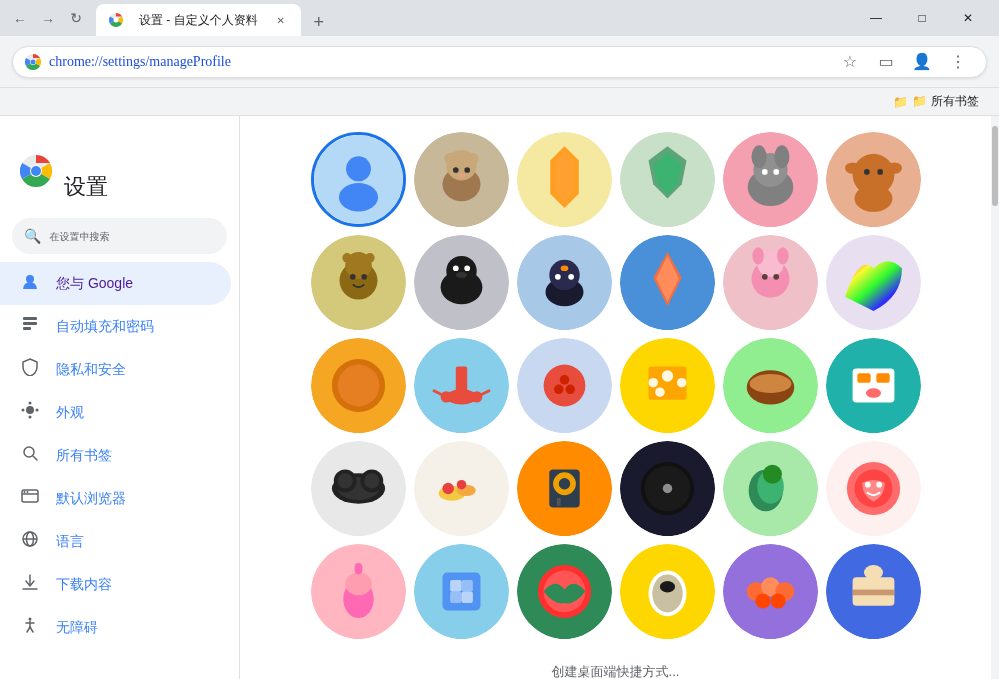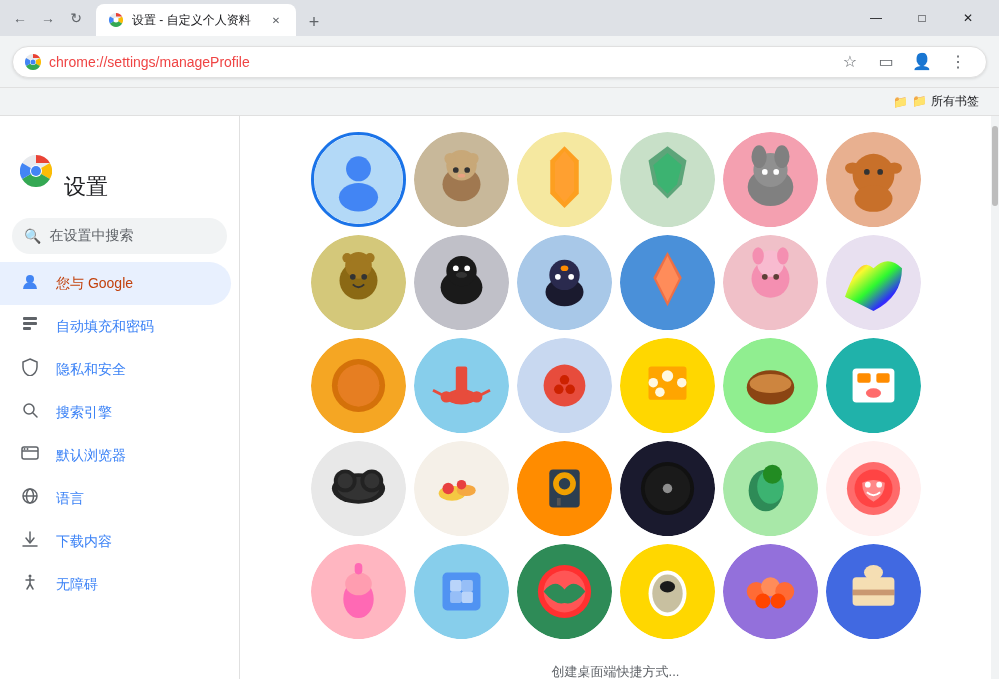--- a/index.html
+++ b/index.html
@@ -6,51 +6,51 @@
     body { font-family: 'Segoe UI', Arial, sans-serif; background: #f1f3f4; width: 999px; height: 679px; overflow: hidden; }
 
     
     .browser-window { width: 999px; height: 679px; display: flex; flex-direction: column; background: #dee1e6; }
 
     
     .title-bar { height: 36px; background: #dee1e6; display: flex; align-items: center; padding: 0 8px; gap: 8px; }
     .window-controls-left { display: flex; align-items: center; gap: 4px; }
     .nav-btn { width: 24px; height: 24px; border: none; background: transparent; cursor: pointer; display: flex; align-items: center; justify-content: center; border-radius: 50%; color: #5f6368; font-size: 14px; }
     .tab-bar { display: flex; align-items: flex-end; flex: 1; height: 36px; }
-    .tab { height: 32px; background: #fff; border-radius: 8px 8px 0 0; display: flex; align-items: center; padding: 0 12px; gap: 8px; min-width: 200px; max-width: 240px; font-size: 12px; color: #202124; }
+    .tab { height: 32px; background: #fff; border-radius: 8px 8px 0 0; display: flex; align-items: center; padding: 0 12px; gap: 15px; min-width: 200px; max-width: 240px; font-size: 12px; color: #202124; }
     .tab-icon { width: 16px; height: 16px; display: flex; align-items: center; justify-content: center; }
     .tab-title { flex: 1; font-size: 12px; white-space: nowrap; overflow: hidden; text-overflow: ellipsis; }
     .tab-close { width: 16px; height: 16px; border: none; background: transparent; cursor: pointer; border-radius: 50%; display: flex; align-items: center; justify-content: center; font-size: 10px; color: #5f6368; }
     .new-tab-btn { width: 28px; height: 28px; border: none; background: transparent; cursor: pointer; border-radius: 50%; display: flex; align-items: center; justify-content: center; font-size: 18px; color: #5f6368; margin-left: 4px; }
     .window-controls-right { display: flex; gap: 0; margin-left: auto; }
     .win-ctrl { width: 46px; height: 32px; border: none; background: transparent; cursor: pointer; display: flex; align-items: center; justify-content: center; font-size: 12px; color: #202124; }
 
     
     .address-bar { height: 52px; background: #f1f3f4; display: flex; align-items: center; padding: 0 12px; gap: 8px; border-bottom: 1px solid #e0e0e0; }
     .address-input-wrap { flex: 1; height: 32px; background: #fff; border-radius: 16px; display: flex; align-items: center; padding: 0 12px; gap: 8px; border: 1px solid #e0e0e0; box-shadow: 0 1px 3px rgba(0,0,0,0.1); }
     .addr-chrome-icon { display: flex; align-items: center; }
-    .addr-text { font-size: 14px; color: #ef4444; flex: 1; }
+    .addr-text { font-size: 14px; color: #1d4ed8; flex: 1; font-family: Liberation Serif, serif; }
     .addr-actions { display: flex; gap: 4px; }
     .addr-action-btn { width: 32px; height: 32px; border: none; background: transparent; cursor: pointer; border-radius: 50%; display: flex; align-items: center; justify-content: center; font-size: 16px; color: #5f6368; }
     .bookmarks-bar { height: 28px; background: #f1f3f4; display: flex; align-items: center; padding: 0 12px; gap: 4px; border-bottom: 1px solid #e0e0e0; font-size: 12px; color: #202124; }
     .bookmark-item { display: flex; align-items: center; gap: 4px; padding: 2px 8px; border-radius: 4px; cursor: pointer; }
 
     
     .page-content { flex: 1; display: flex; background: #fff; overflow: hidden; }
 
     
     .settings-sidebar { width: 240px; background: #fff; overflow-y: auto; padding: 8px 0; border-right: 1px solid #e0e0e0; flex-shrink: 0; }
     .settings-logo { display: flex; align-items: center; gap: 12px; padding: 16px 20px; }
     .settings-title { font-size: 22px; color: #202124; font-weight: 400; margin-top: 32px; }
     .sidebar-search { margin: 0 12px 8px; height: 36px; background: #f1f3f4; border-radius: 24px; display: flex; align-items: center; padding: 0 12px; gap: 8px; border: none; }
-    .sidebar-search input { flex: 1; border: none; background: transparent; font-size: 14px; color: #737373; outline: none; font-family: Liberation Mono, monospace; }
+    .sidebar-search input { flex: 1; border: none; background: transparent; font-size: 10px; color: #737373; outline: none; }
     .sidebar-search input::placeholder { color: #5f6368; }
     .sidebar-search-icon { color: #5f6368; font-size: 14px; }
     .nav-item { display: flex; align-items: center; gap: 16px; padding: 10px 20px; cursor: pointer; font-size: 14px; color: #3b82f6; border-radius: 0 24px 24px 0; margin-right: 8px; }
-    .nav-item.active { background: #e8f0fe; color: #c2410c; font-weight: 500; }
+    .nav-item.active { background: #e8f0fe; color: #4c1d95; font-weight: 500; }
     .nav-item.active .nav-icon { color: #1a73e8; }
     .nav-icon { font-size: 18px; color: #5f6368; width: 20px; text-align: center; }
     .nav-label { font-size: 14px; }
 
     
     .main-content { flex: 1; overflow-y: auto; padding: 0; background: #fff; position: relative; }
     .avatars-grid { display: grid; grid-template-columns: repeat(6, 95px); gap: 8px; padding: 16px 20px; justify-content: center; }
     .avatar-item { width: 95px; height: 95px; border-radius: 50%; cursor: pointer; overflow: hidden; display: flex; align-items: center; justify-content: center; transition: transform 0.1s; }
     .avatar-item.selected { border: 3px solid #1a73e8; }
 
@@ -165,24 +165,34 @@
             <span class="nav-label">自动填充和密码</span>
           </div>
           <div class="nav-item">
             <span class="nav-icon"><svg width="18" height="18" viewBox="0 0 18 18">
                 <path d="M9 1 L16 4 V9 C16 13.4 13 17.1 9 18 C5 17.1 2 13.4 2 9 V4 Z" fill="none" stroke="#5f6368" stroke-width="1.5"></path>
               </svg></span>
             <span class="nav-label">隐私和安全</span>
           </div>
           <div class="nav-item">
             <span class="nav-icon"><svg width="18" height="18" viewBox="0 0 18 18">
+                <circle cx="9" cy="9" r="4" fill="#5f6368"></circle>
+                <circle cx="9" cy="2" r="1.5" fill="#5f6368"></circle>
+                <circle cx="9" cy="16" r="1.5" fill="#5f6368"></circle>
+                <circle cx="2" cy="9" r="1.5" fill="#5f6368"></circle>
+                <circle cx="16" cy="9" r="1.5" fill="#5f6368"></circle>
+              </svg></span>
+            <span class="nav-label">外观</span>
+          </div>
+          <div class="nav-item">
+            <span class="nav-icon"><svg width="18" height="18" viewBox="0 0 18 18">
                 <circle cx="8" cy="8" r="5" fill="none" stroke="#5f6368" stroke-width="1.5"></circle>
                 <line x1="12" y1="12" x2="16" y2="16" stroke="#5f6368" stroke-width="1.5" stroke-linecap="round"></line>
               </svg></span>
-            <span class="nav-label">搜索引擎</span>
+            <span class="nav-label">所有书签</span>
           </div>
           <div class="nav-item">
             <span class="nav-icon"><svg width="18" height="18" viewBox="0 0 18 18">
                 <rect x="1" y="3" width="16" height="12" rx="2" fill="none" stroke="#5f6368" stroke-width="1.5"></rect>
                 <line x1="1" y1="7" x2="17" y2="7" stroke="#5f6368" stroke-width="1.5"></line>
                 <circle cx="3.5" cy="5" r="1" fill="#5f6368"></circle>
                 <circle cx="6.5" cy="5" r="1" fill="#5f6368"></circle>
               </svg></span>
             <span class="nav-label">默认浏览器</span>
           </div>

